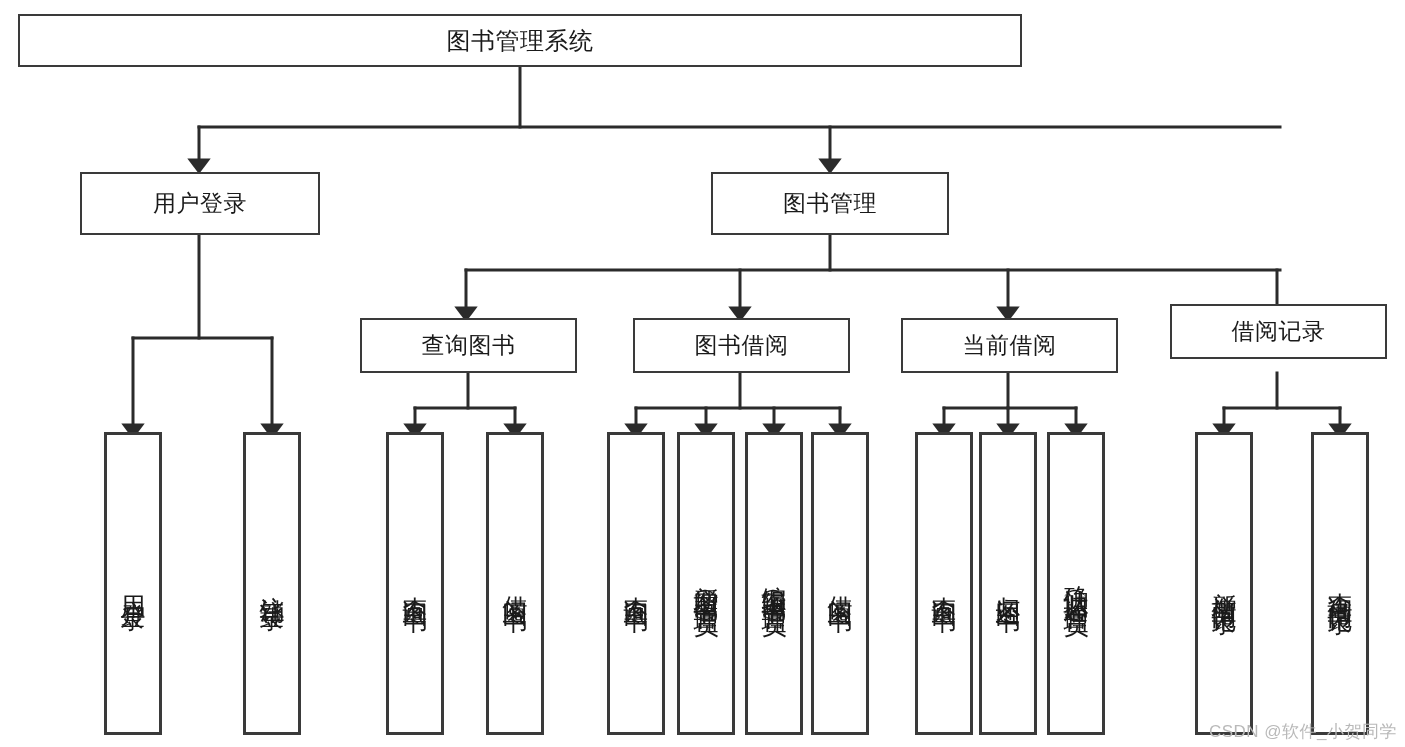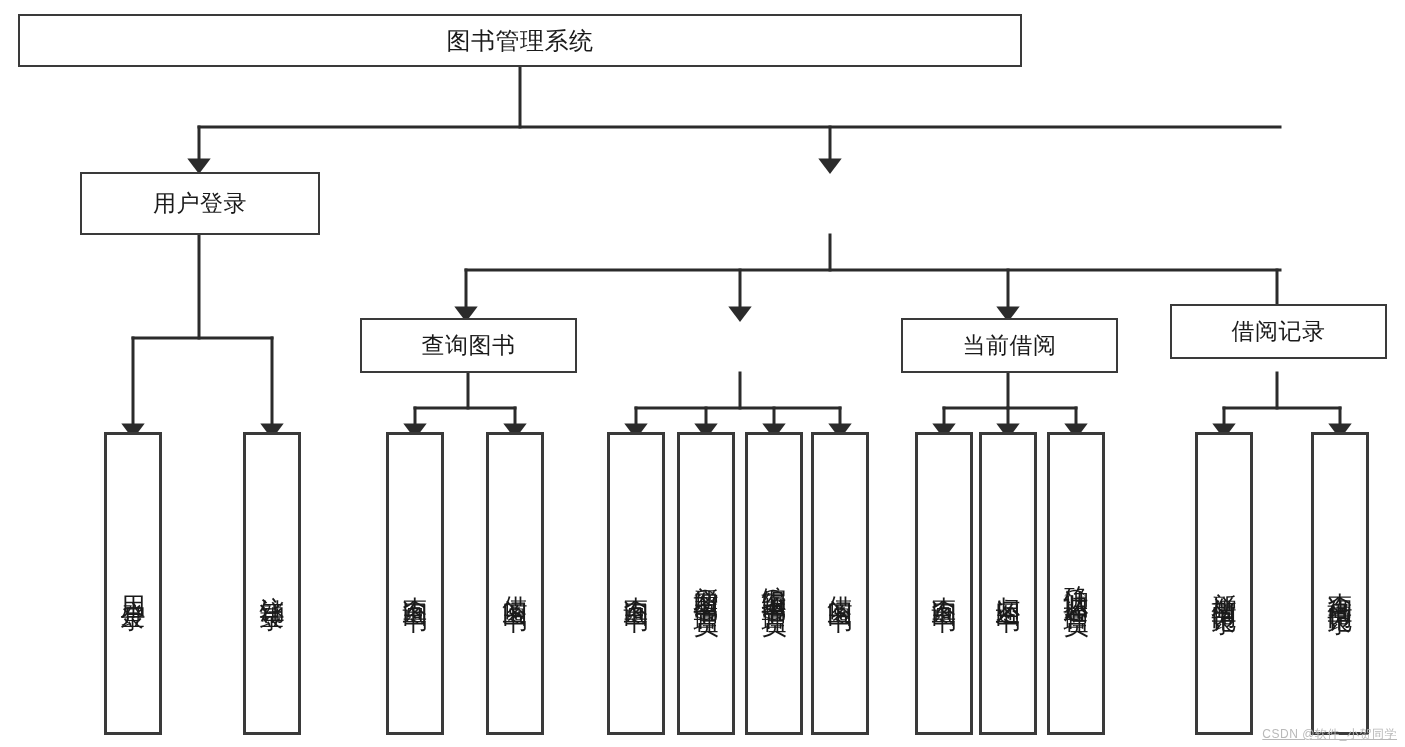--- a/index.html
+++ b/index.html
@@ -58,26 +58,25 @@
     text-orientation: upright;
     font-size: 25px;
     letter-spacing: 4px;
     line-height: 1;
     white-space: nowrap;
   }
   .watermark {
     position: absolute;
     right: 8px;
     bottom: 4px;
-    font-size: 12px;
+    font-size: 17px;
     color: #b9b9b9;
     z-index: 5;
     white-space: nowrap;
     letter-spacing: 0.5px;
-    text-decoration: underline;
   }
 </style>
 </head>
 <body>
 
 <div id="canvas">
 
   <svg id="edges" width="1405" height="747" viewBox="0 0 1405 747">
     <defs>
       <marker id="arrow" markerWidth="9" markerHeight="9" refX="1.2" refY="4.5" orient="auto" markerUnits="strokeWidth">
@@ -129,25 +128,31 @@
   </svg>
 
   <div class="node h root" style="left:18px; top:14px; width:1004px; height:53px;">
     <span class="lbl">图书管理系统</span>
   </div>
 
   <div class="node h" style="left:80px; top:172px; width:240px; height:63px;">
     <span class="lbl">用户登录</span>
   </div>
 
+  <div class="node h" style="left:711px; top:172px; width:238px; height:63px;">
+    <span class="lbl">图书管理</span>
+  </div>
 
   <div class="node h" style="left:360px; top:318px; width:217px; height:55px;">
     <span class="lbl">查询图书</span>
   </div>
 
+  <div class="node h" style="left:633px; top:318px; width:217px; height:55px;">
+    <span class="lbl">图书借阅</span>
+  </div>
 
   <div class="node h" style="left:901px; top:318px; width:217px; height:55px;">
     <span class="lbl">当前借阅</span>
   </div>
 
   <div class="node h" style="left:1170px; top:304px; width:217px; height:55px;">
     <span class="lbl">借阅记录</span>
   </div>
 
   <div class="node v" style="left:104px; top:432px; width:58px; height:303px;">

